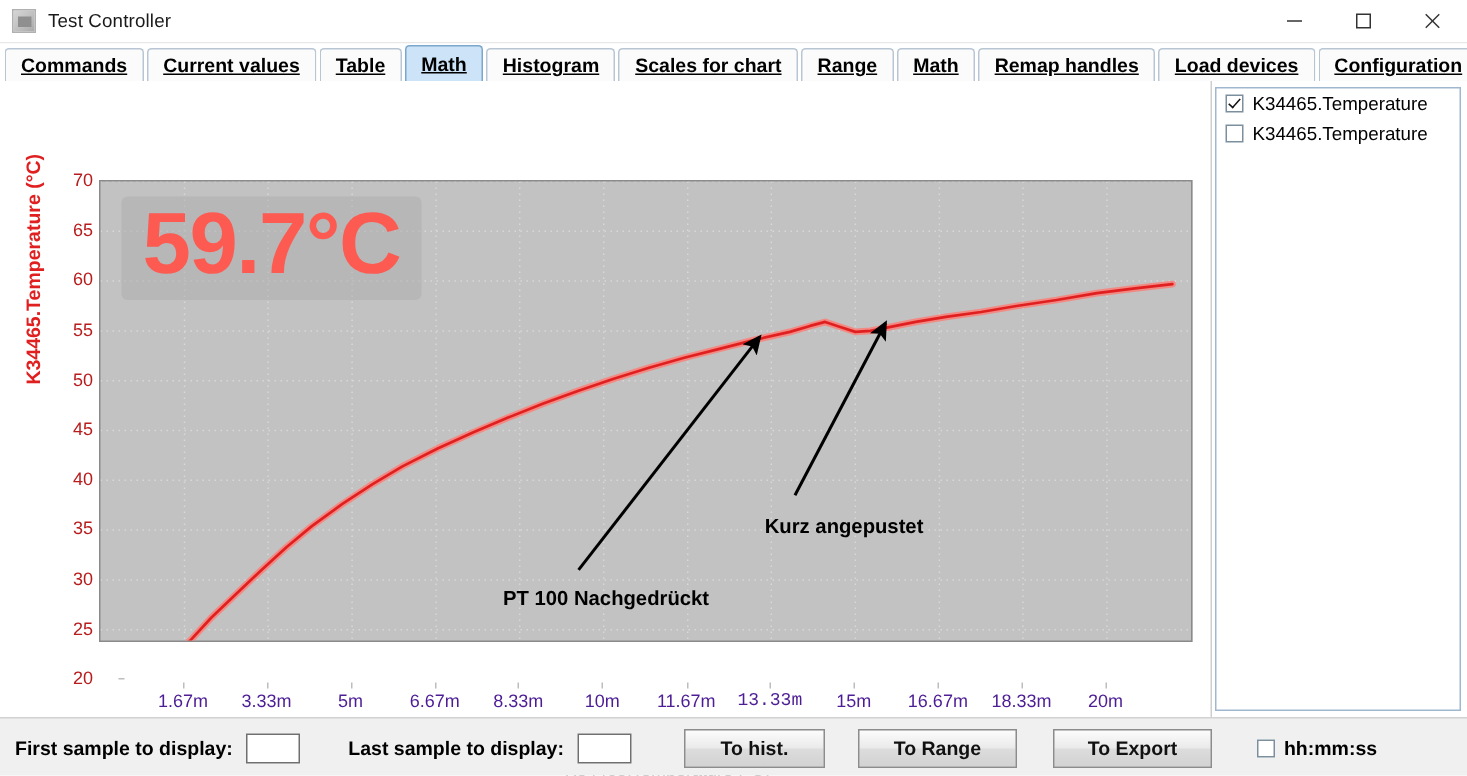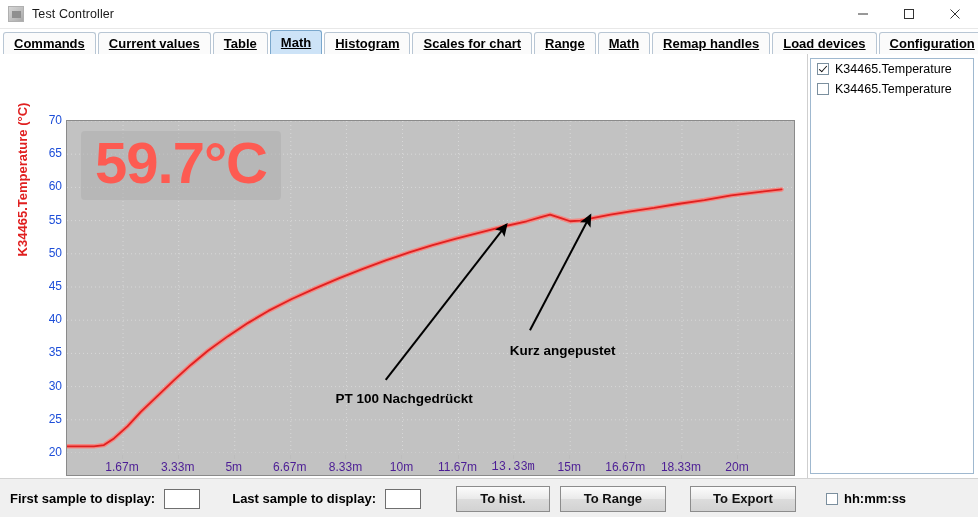--- a/index.html
+++ b/index.html
@@ -135,21 +135,21 @@
     color: #e02020;
     text-align: center;
     white-space: nowrap;
   }
   .ytick {
     position: absolute;
     right: 0;
     width: 36px;
     text-align: right;
     font-size: 12px;
-    color: #1d4ed8;
+    color: #b91c1c;
     transform: translateY(-50%);
   }
   #ytickcol {
     position: absolute;
     left: 22px;
     top: 0;
     width: 40px;
     height: 424px;
   }
   .ytickmark {
@@ -158,21 +158,21 @@
     width: 4px;
     height: 1px;
     background: #bdbdbd;
   }
 
   #plot {
     position: absolute;
     left: 66px;
     top: 66px;
     width: 729px;
-    height: 356px;
+    height: 308px;
     background: #c2c2c2;
     border: 1px solid #8a8a8a;
     box-sizing: border-box;
     overflow: hidden;
   }
   #plot svg { display: block; }
 
   #readout {
     position: absolute;
     left: 14px;
@@ -493,20 +493,20 @@
   </div>
 
 </div>
 
 <div id="bottombar">
   <span class="bb-label" style="margin-left:10px;">First sample to display:</span>
   <input class="bb-input" type="text" value="" style="">
   <span class="bb-label" style="margin-left:32px;">Last sample to display:</span>
   <input class="bb-input" type="text" value="" style="">
   <div class="bb-btn" style="margin-left:35px;">To hist.</div>
-  <div class="bb-btn" style="margin-left:10px;min-width:106px;">To Range</div>
+  <div class="bb-btn" style="margin-left:22px;min-width:106px;">To Range</div>
   <div class="bb-btn" style="margin-left:24px;min-width:106px;">To Export</div>
   <div class="bb-cb" style="margin-left:30px;">
     <span class="cbox"></span>
     <span>hh:mm:ss</span>
   </div>
 
 </div>
 
 </body></html>

